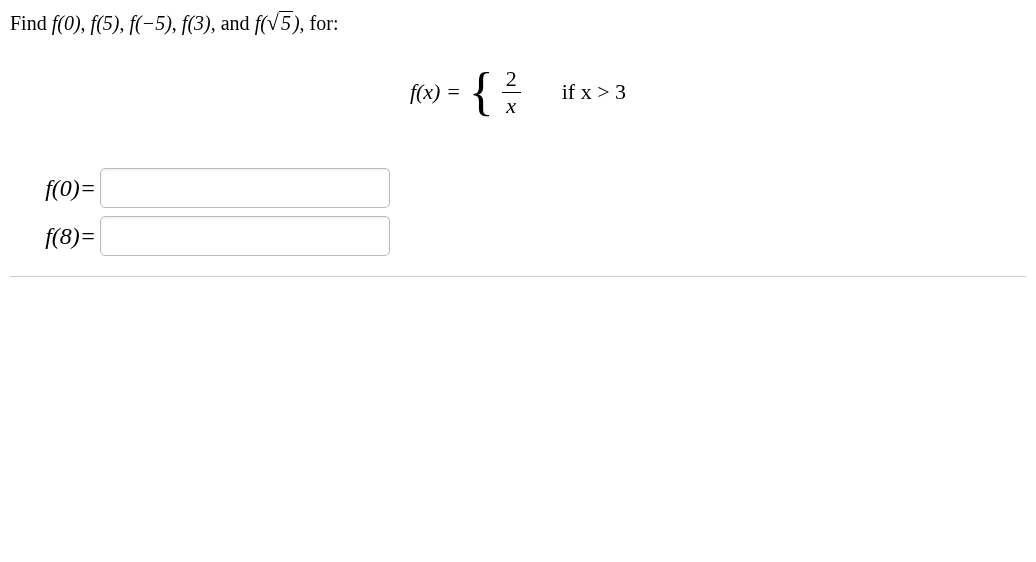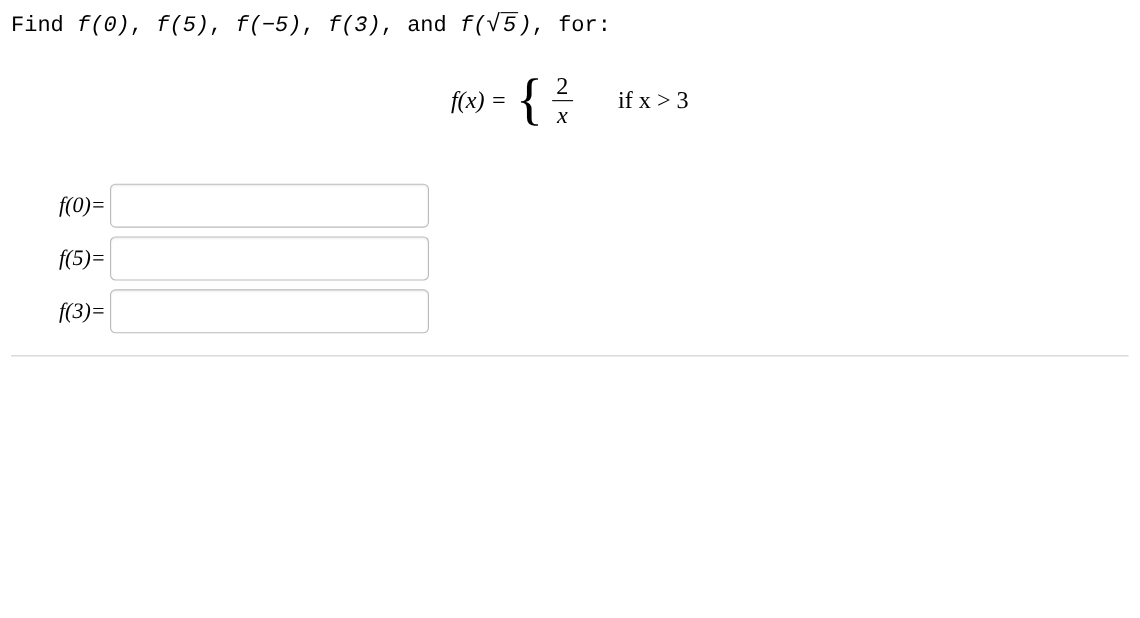--- a/index.html
+++ b/index.html
@@ -11,21 +11,20 @@
       font-family: 'Times New Roman', serif;
       font-size: 20px;
       padding: 10px 10px;
       width: 1036px;
       height: 562px;
       background: white;
       color: black;
     }
     .prompt {
       margin-bottom: 16px;
-      font-family: Liberation Mono, monospace;
     }
     .italic {
       font-style: italic;
     }
     .equation-block {
       text-align: center;
       margin: 30px 0 50px 0;
       font-size: 22px;
     }
     .piecewise {
@@ -73,21 +72,21 @@
       display: flex;
       align-items: center;
       justify-content: flex-start;
       margin-bottom: 8px;
     }
     .answer-label {
       font-style: italic;
       text-align: right;
       width: 90px;
       padding-right: 4px;
-      font-size: 20px;
+      font-size: 24px;
     }
     .answer-input {
       width: 290px;
       height: 40px;
       border: 1px solid #bbb;
       border-radius: 5px;
       font-size: 18px;
       padding: 4px 8px;
       box-shadow: inset 0 1px 2px rgba(0,0,0,0.08);
     }
@@ -137,22 +136,18 @@
     </span>
   </span>
 </div>
 
 <div class="answers">
   <div class="answer-row">
     <div class="answer-label">f(0)=</div>
     <input class="answer-input" type="text" value="" style="">
   </div>
   <div class="answer-row">
-    <div class="answer-label">f(5)=</div>
-    <input class="answer-input" type="text" value="" style="">
-  </div>
-  <div class="answer-row">
-    <div class="answer-label">f(3)=</div>
+    <div class="answer-label">f(8)=</div>
     <input class="answer-input" type="text" value="" style="">
   </div>
 </div>
 
 <hr class="bottom-line">
 
 </body></html>

